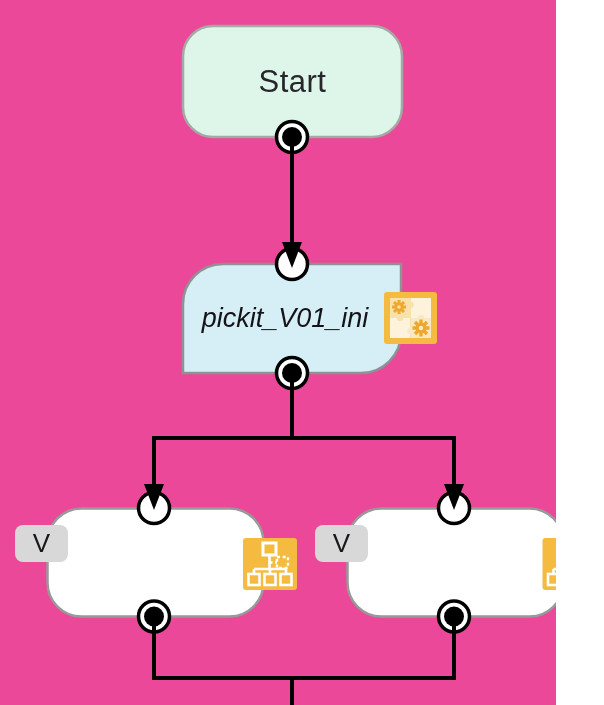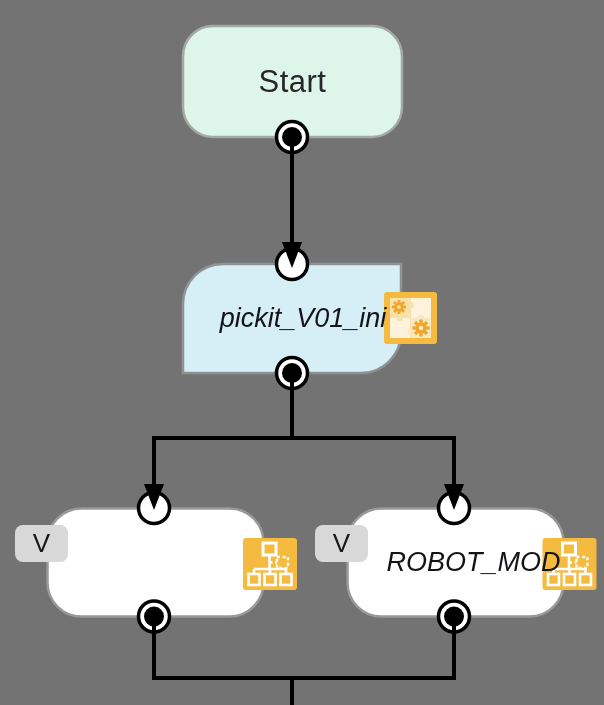--- a/index.html
+++ b/index.html
@@ -1,30 +1,30 @@
 <!DOCTYPE html>
 <html><head>
 <meta charset="utf-8">
 <style>
   html,body { margin:0; padding:0; background:#ffffff; }
   .canvas {
-    position:relative; width:604px; height:705px; background:#737373;
+    position:relative; width:556px; height:705px; background:#ec4899;
     font-family:"Liberation Sans","DejaVu Sans",sans-serif; overflow:hidden;
   }
   .layer { position:absolute; left:0; top:0; }
   .conn { stroke:#000000; stroke-width:4; fill:none; }
   .port { fill:#ffffff; stroke:#000000; stroke-width:3.5; }
   .dot  { fill:#000000; }
   .nodeshape { stroke-width:2.5; }
   .label {
     position:absolute; display:flex; align-items:center; justify-content:center;
     color:#141418; pointer-events:none;
   }
   .start-label { font-size:31px; color:#27272b; letter-spacing:0.5px; }
-  .node-label { font-style:italic; font-size:27px; line-height:33px;margin-left:18px; }
+  .node-label { font-style:italic; font-size:27px; line-height:33px; }
   .node-label .lines { text-align:left; }
   .node-label .line { display:block; }
   .badge {
     position:absolute; width:53px; height:37px; background:#d8d8d8; border-radius:8px;
     display:flex; align-items:center; justify-content:center;
     font-size:26px; color:#17171c;
   }
 </style>
 </head>
 <body>
@@ -124,21 +124,20 @@
 
   <div class="label node-label" style="left:185px; top:266px; width:200px; height:104px;">
     <span class="lines">
       <span class="line">pickit_V01_ini</span>
     </span>
   </div>
 
 
   <div class="label node-label" style="left:347px; top:508px; width:217px; height:108px;">
     <span class="lines">
-      <span class="line">ROBOT_MOD</span>
     </span>
   </div>
 
   <div class="badge" style="left:15px; top:525px;">V</div>
 
   <div class="badge" style="left:315px; top:525px;">V</div>
 
 </div>
 
 </body></html>

